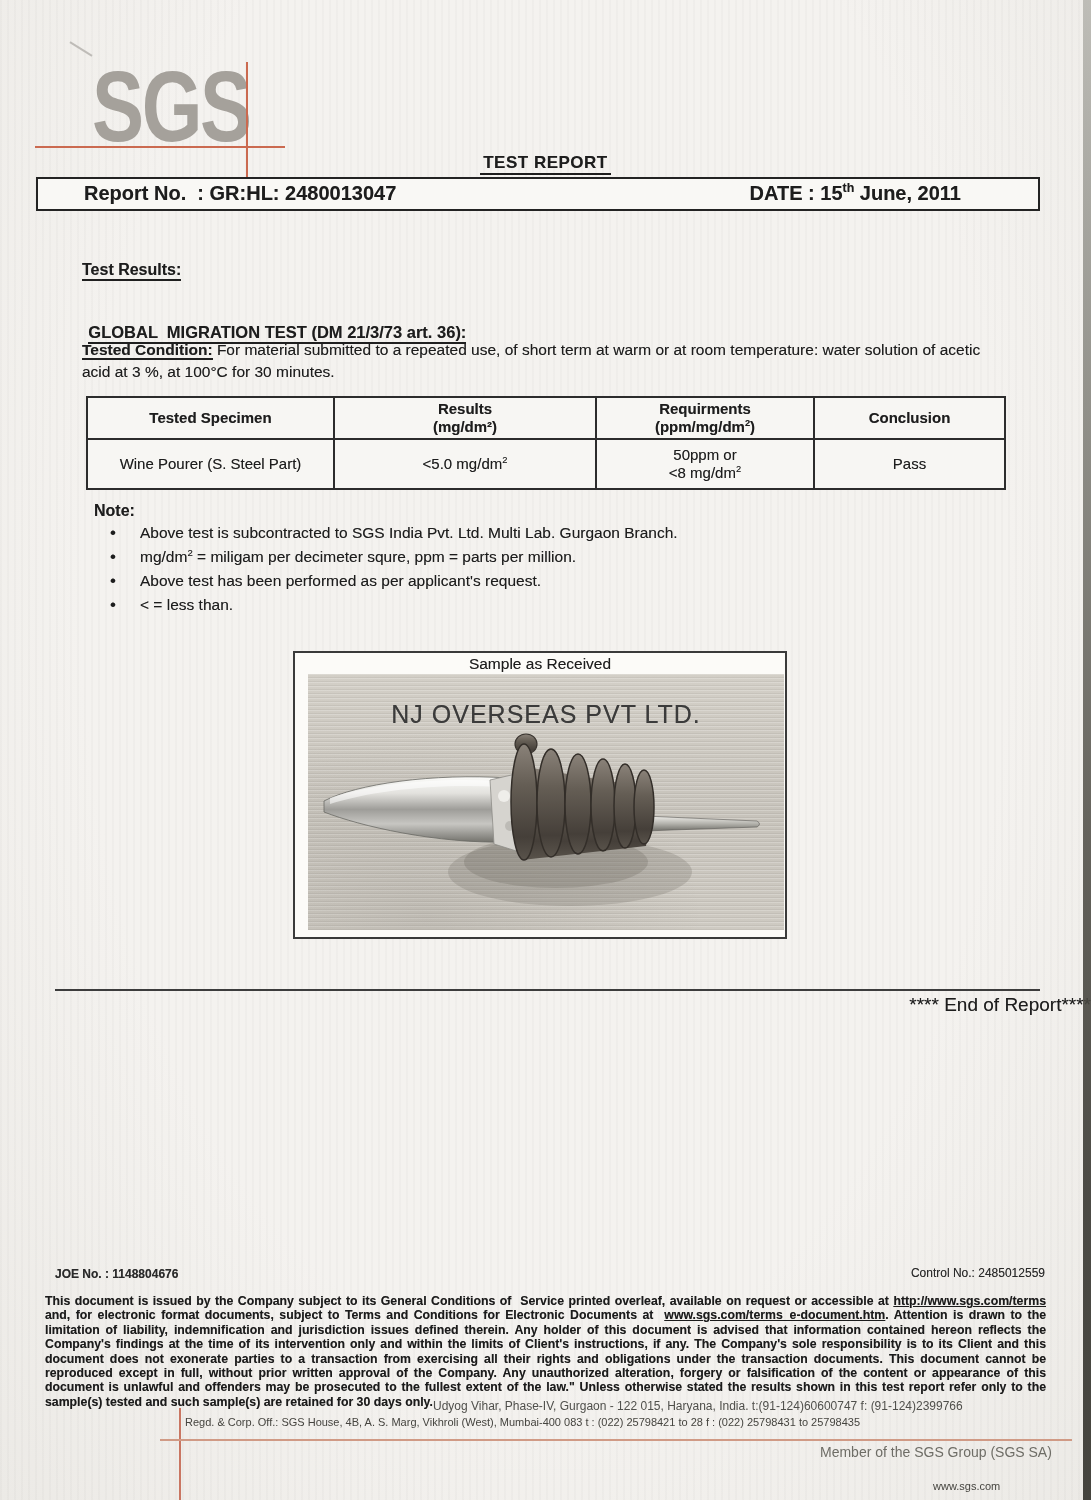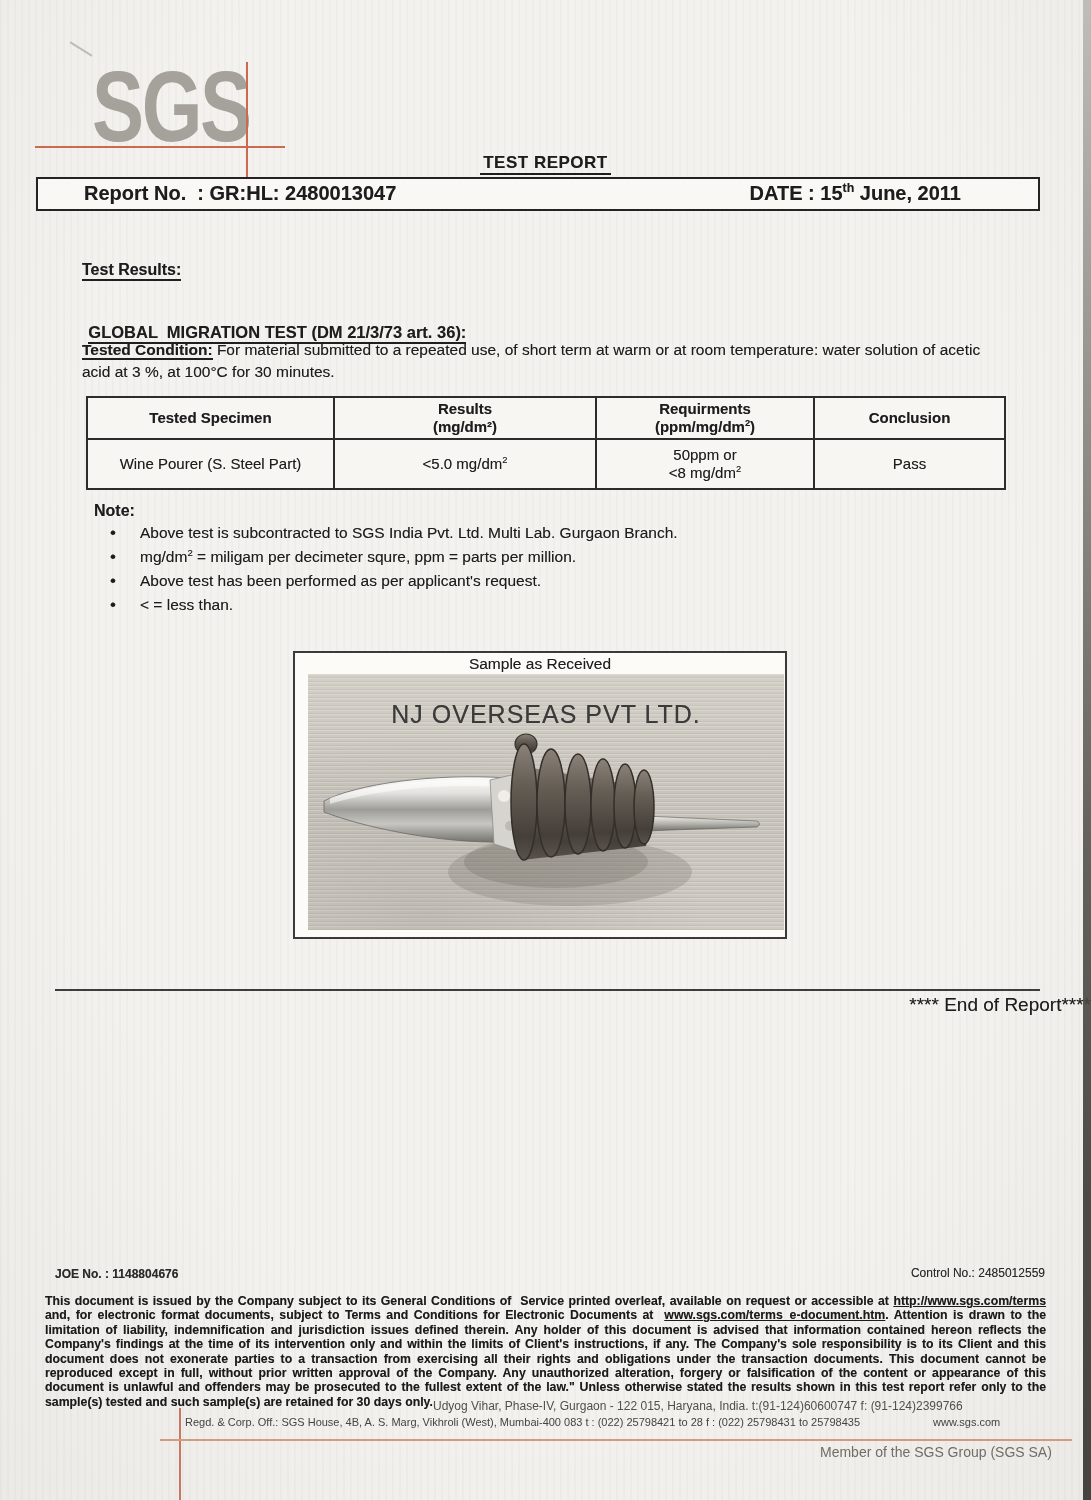--- a/index.html
+++ b/index.html
@@ -86,21 +86,21 @@
   
   .joe-no{ left:55px; top:1267px; font-size:12px; font-weight:bold; color:#2a2a2a; }
   .control-no{ right:46px; top:1266px; font-size:12px; color:#2a2a2a; }
   .disclaimer{ left:45px; top:1294px; width:1001px; font-size:12.3px; font-weight:bold;
     line-height:14.4px; text-align:justify; color:#1b1b1b; z-index:2; white-space:pre-wrap; }
   .disclaimer .lnk{ text-decoration:underline; }
   .address1{ left:433px; top:1399px; font-size:12px; color:#4f4f4b; white-space:nowrap; z-index:1;
     text-shadow:none; }
   .address2{ left:185px; top:1416px; font-size:11px; color:#45443f; white-space:nowrap;
     text-shadow:none;text-align:center; }
-  .website{ left:933px; top:1416px; font-size:11px; color:#45443f; text-shadow:none; }
+  .website{ left:933px; top:1480px; font-size:11px; color:#45443f; text-shadow:none; }
   .red-vline{ left:179px; top:1408px; width:2px; height:92px; background:#c2604a; opacity:.85; }
   .red-hline{ left:160px; top:1439px; width:912px; height:2px; background:#d09a85; }
   .member{ left:820px; top:1444px; font-size:14px; color:#6e6d66; text-shadow:none; }
 </style>
 </head>
 <body>
 
 <div class="page">
 
   <div class="abs scratch"></div>

